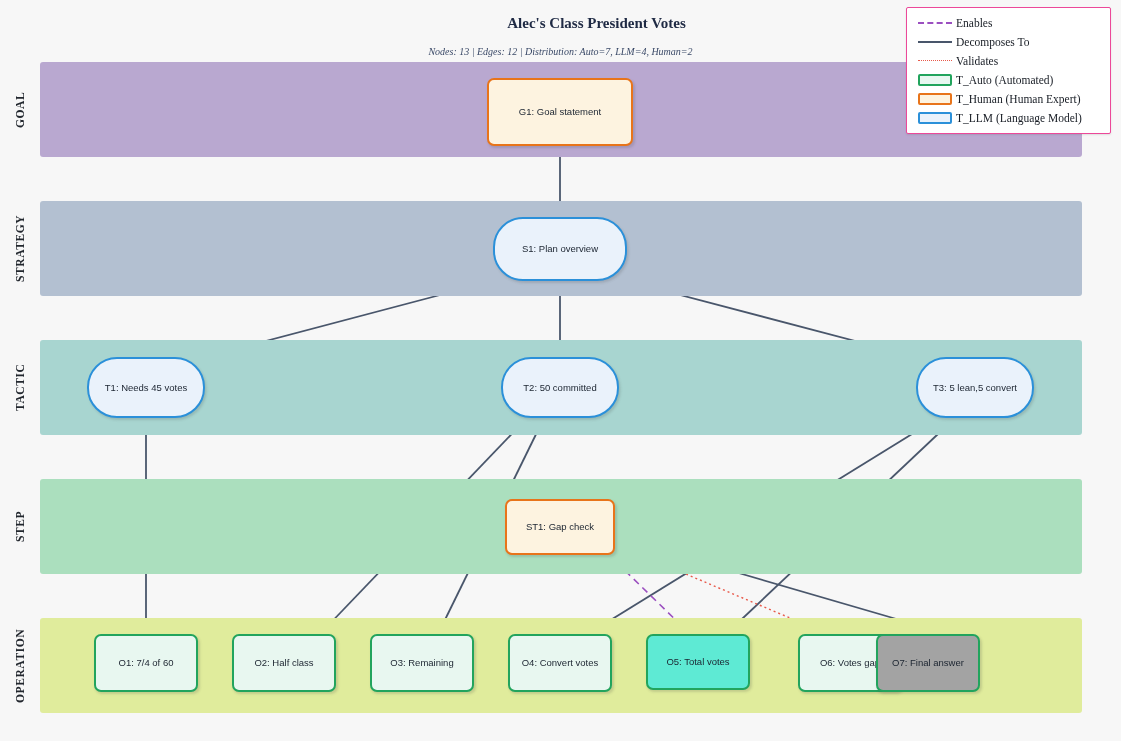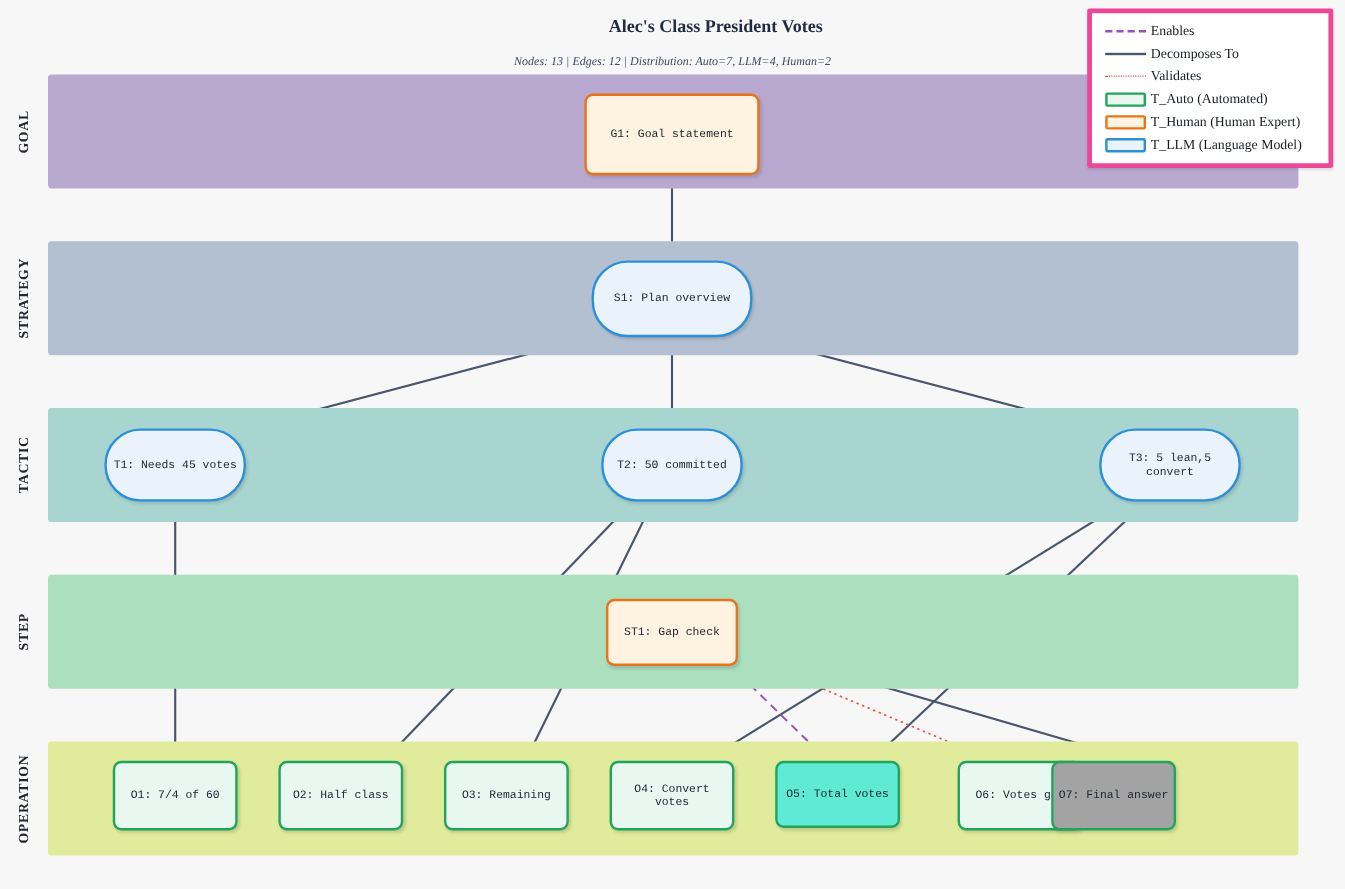--- a/index.html
+++ b/index.html
@@ -38,35 +38,35 @@
   }
 
   
   .node{
     position:absolute;
     border-radius:7px;
     border-style:solid;border-width:2.2px;
     box-sizing:border-box;
     display:flex;align-items:center;justify-content:center;
     text-align:center;
-    font-family:Liberation Mono, monospace;
+    font-family:Liberation Sans, sans-serif;
     font-size:9.5px;color:#1b2430;
     box-shadow:1.5px 2px 2.5px rgba(60,60,60,.18);
     padding:2px 4px;
     line-height:1.2;
   }
   .n-auto{border-color:#22a45d;background:#e8f7f0;}
   .n-human{border-color:#e8741a;background:#fdf3e0;}
   .n-llm{border-color:#2b90d9;background:#eaf2fb;border-radius:30px;}
 
   
   .legend{
     position:absolute;left:906px;top:7px;width:205px;
     background:#ffffff;
-    border:4px solid #ec4899;
+    border:1px solid #ec4899;
     border-radius:2px;
     padding:5px 7px 6px 7px;
     box-sizing:border-box;
     box-shadow:0 1px 2px rgba(0,0,0,.10);
   }
   .leg-row{display:flex;align-items:center;height:19px;}
   .leg-key{width:42px;flex:0 0 42px;display:flex;align-items:center;justify-content:center;}
   .leg-txt{
     font-family:"Liberation Serif", serif;
     font-size:11.5px;color:#171c24;white-space:nowrap;

